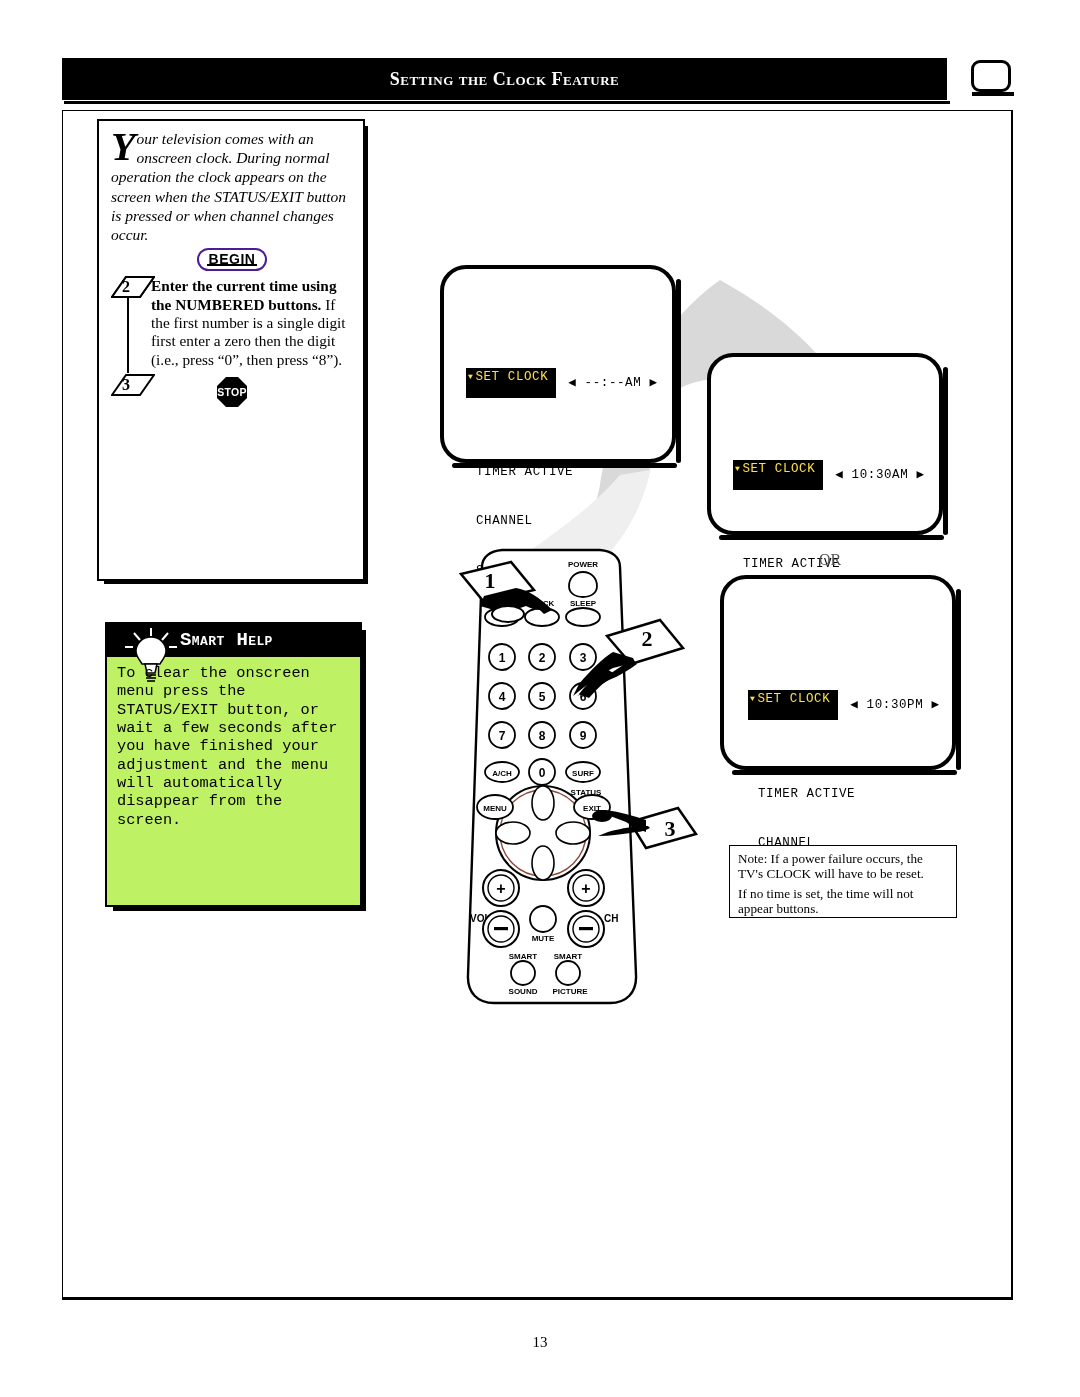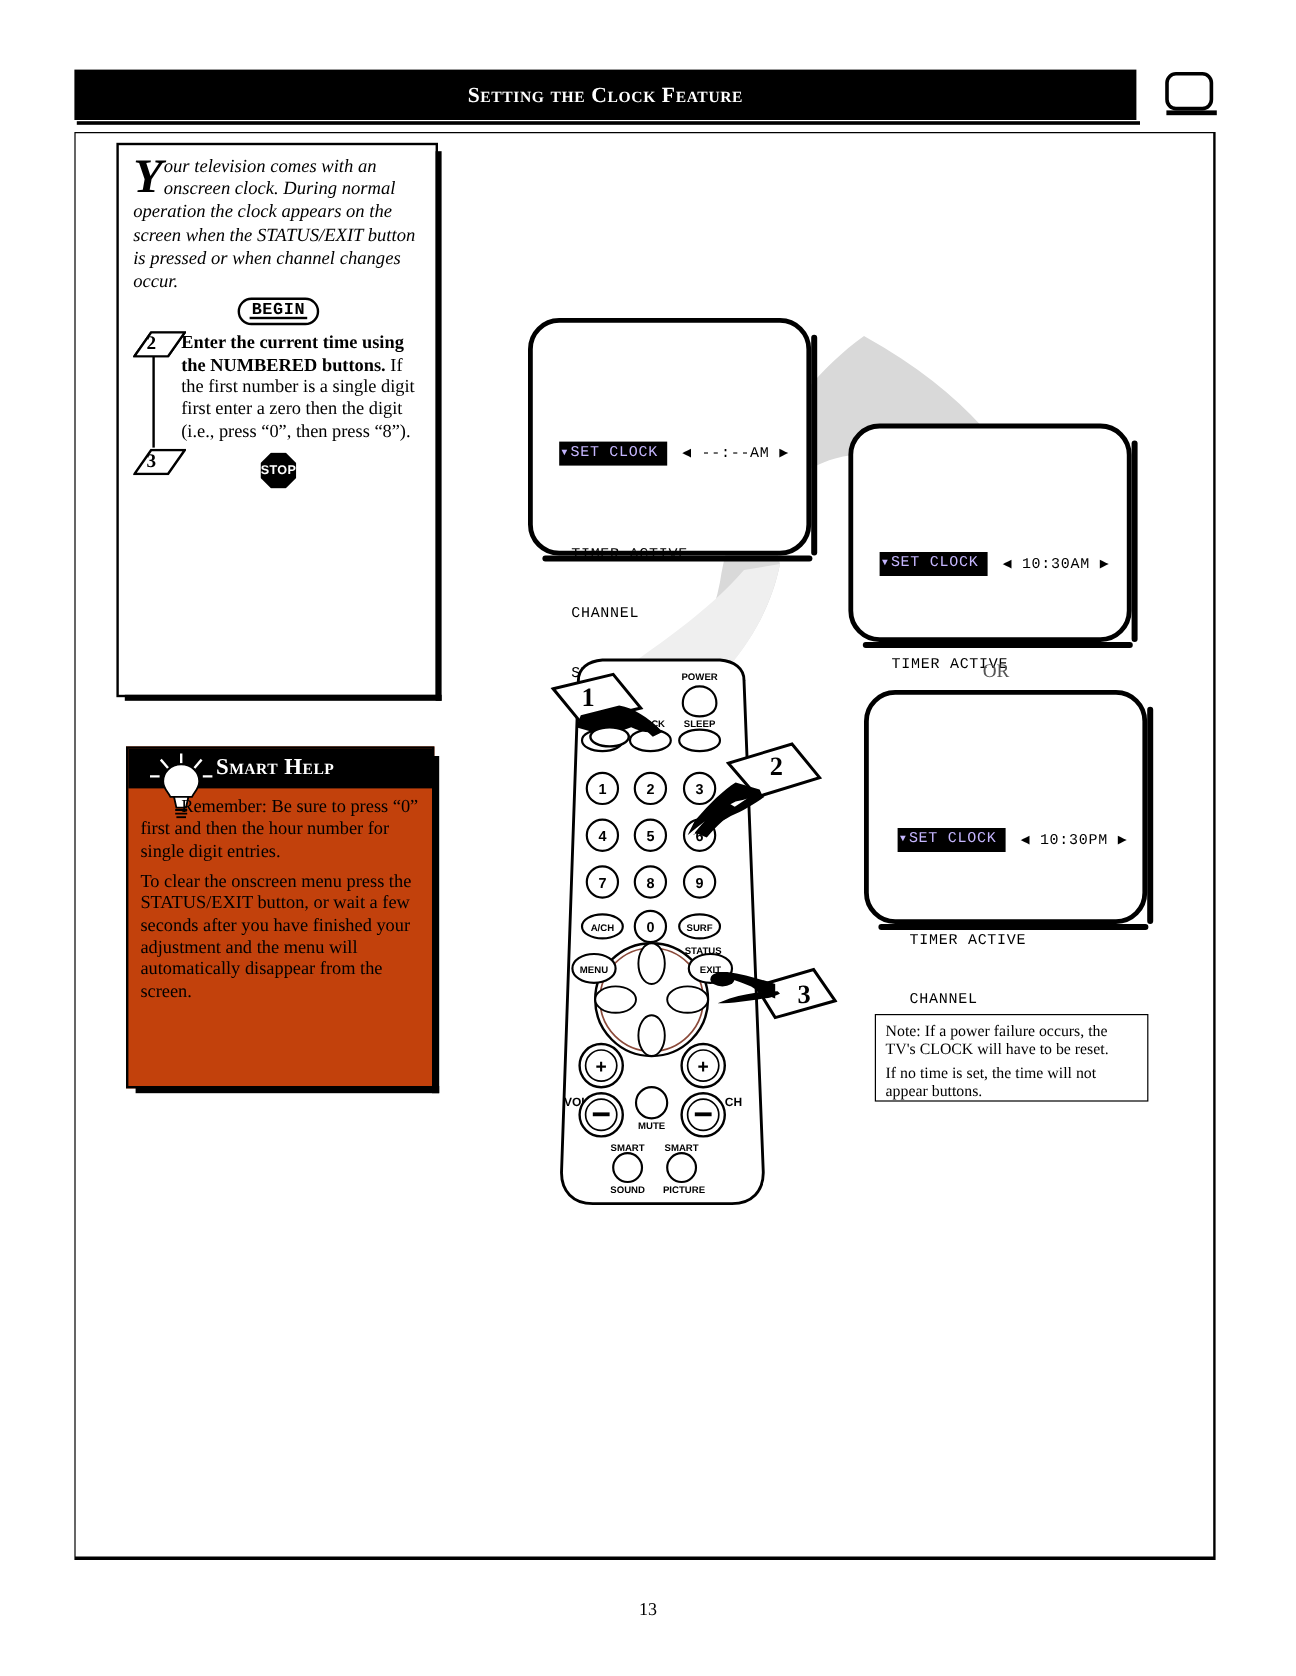--- a/index.html
+++ b/index.html
@@ -52,22 +52,22 @@
   .instr-inner{position:relative;padding:8px 10px 0 12px;}
   .intro{
     font-style:italic; font-size:15.5px; line-height:1.24; text-align:left;
   }
   .intro .dropcap{
     float:left; font-size:40px; line-height:32px; font-style:italic;
     font-weight:700; padding:0 1px 0 0; margin-top:2px;
   }
   .begin-wrap{text-align:center;margin:4px 0 2px 0;}
   .begin-badge{
-    display:inline-block; border:2px solid #000000; border-radius:12px;
-    padding:1px 10px 2px 10px; font-family:Liberation Mono, monospace;
+    display:inline-block; border:2px solid #4c1d95; border-radius:12px;
+    padding:1px 10px 2px 10px; font-family:Liberation Sans, sans-serif;
     font-size:14px; font-weight:700; letter-spacing:.5px; position:relative;
   }
   .begin-badge .ul{
     position:absolute;left:8px;right:8px;bottom:3px;height:2px;background:#000;
   }
 
   .step{position:relative;padding-left:40px;margin-top:6px;}
   .step .rail{
     position:absolute; left:16px; top:20px; bottom:-4px; width:2px; background:#000;
   }
@@ -86,21 +86,21 @@
   .stop-badge{
     display:inline-block;width:30px;height:30px;background:#000;color:#fff;
     font-family:"Liberation Sans", sans-serif;font-size:10.5px;font-weight:700;
     line-height:30px; letter-spacing:.3px;
     clip-path:polygon(30% 0,70% 0,100% 30%,100% 70%,70% 100%,30% 100%,0 70%,0 30%);
   }
 
   
   .smart-card{
     position:absolute; left:105px; top:622px; width:257px; height:285px;
-    background:#c2410c; border:2px solid #000; box-sizing:border-box;
+    background:#bef264; border:2px solid #000; box-sizing:border-box;font-family:Liberation Mono, monospace;
   }
   .smart-card::after{
     content:""; position:absolute; right:-6px; top:6px; width:6px; bottom:-6px; background:#000;
   }
   .smart-card::before{
     content:""; position:absolute; left:6px; bottom:-6px; right:-6px; height:6px; background:#000;
   }
   .smart-head{
     background:#000;color:#fff;height:33px;position:relative;
     display:flex;align-items:center;
@@ -124,21 +124,21 @@
   }
   .tvscreen.sh::before{
     content:"";position:absolute;right:-9px;top:10px;width:5px;bottom:-4px;background:#000;border-radius:3px;
   }
   .menu{
     position:absolute; font-family:"Liberation Mono", monospace;
     font-size:12.5px; letter-spacing:.6px; line-height:16.5px; white-space:pre;
   }
   .menu .row1{display:flex;align-items:center;}
   .menu .hl{
-    background:#000;color:#c4b5fd;padding:1px 8px 1px 2px;display:inline-block;
+    background:#000;color:#fde047;padding:1px 8px 12px 2px;display:inline-block;
   }
   .menu .caret{font-size:8px;vertical-align:1px;margin-right:2px;}
   .menu .val{margin-left:12px;white-space:pre;}
   .menu .items{padding-left:10px;}
 
   .or-label{
     position:absolute;left:760px;top:551px;width:140px;text-align:center;
     font-family:"Liberation Serif", serif;font-size:16px;color:#555;
   }
 
@@ -254,21 +254,20 @@
       <path d="M30,11 C39,11 45,18 45,25 C45,31 41,34 39,38 L21,38 C19,34 15,31 15,25 C15,18 21,11 30,11 Z" fill="#fff" stroke="#000" stroke-width="1.5"></path>
       <path d="M24,38 L36,38 L34,47 L26,47 Z" fill="#fff" stroke="#000" stroke-width="1.5"></path>
       <g stroke="#000" stroke-width="1.6">
         <line x1="25" y1="49" x2="35" y2="49"></line>
         <line x1="25" y1="52" x2="35" y2="52"></line>
         <line x1="26" y1="55" x2="34" y2="55"></line>
       </g>
     </svg>
   </div>
   <div class="smart-body">
-    <p class="p1">Remember: Be sure to press “0” first and then the hour number for single digit entries.</p>
     <p>To clear the onscreen menu press the STATUS/EXIT button, or wait a few seconds after you have finished your adjustment and the menu will automatically disappear from the screen.</p>
   </div>
 </div>
 
 <div class="tvscreen sh" style="left:440px;top:265px;width:236px;height:198px;">
   <div class="menu" style="left:22px;top:66px;">
     <div class="row1">
       <span class="hl"><span class="caret">▼</span><span>SET CLOCK</span></span>
       <span class="val"><span>◀</span> <span>--:--AM</span> <span>▶</span></span>
     </div>

